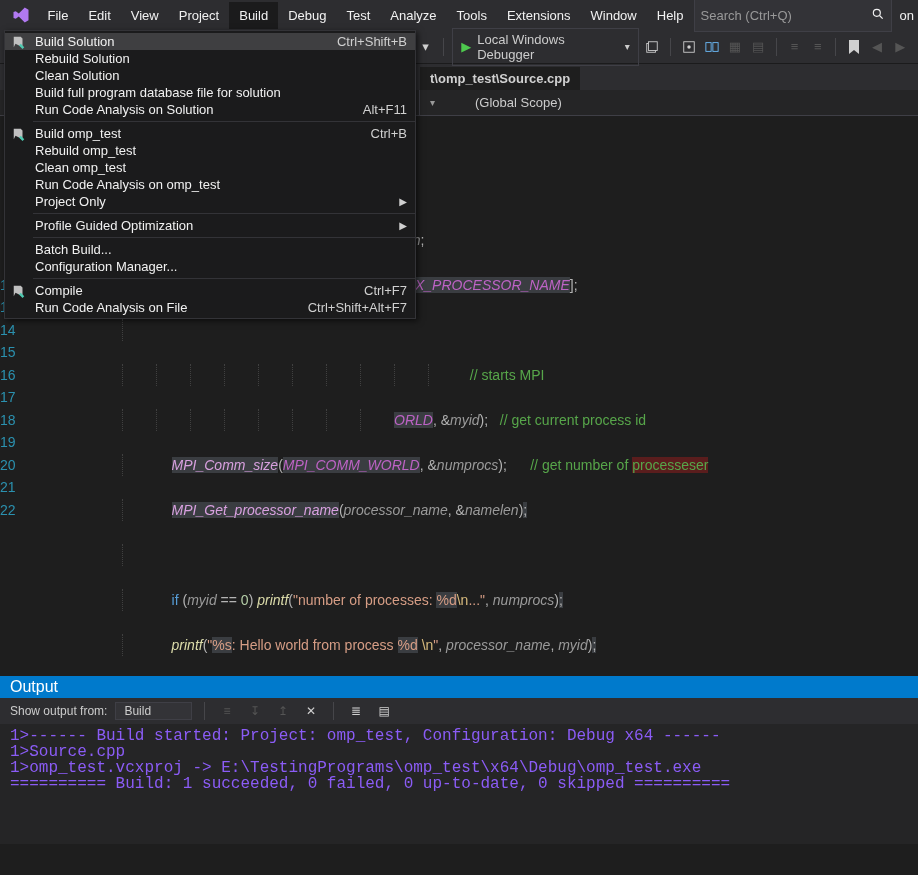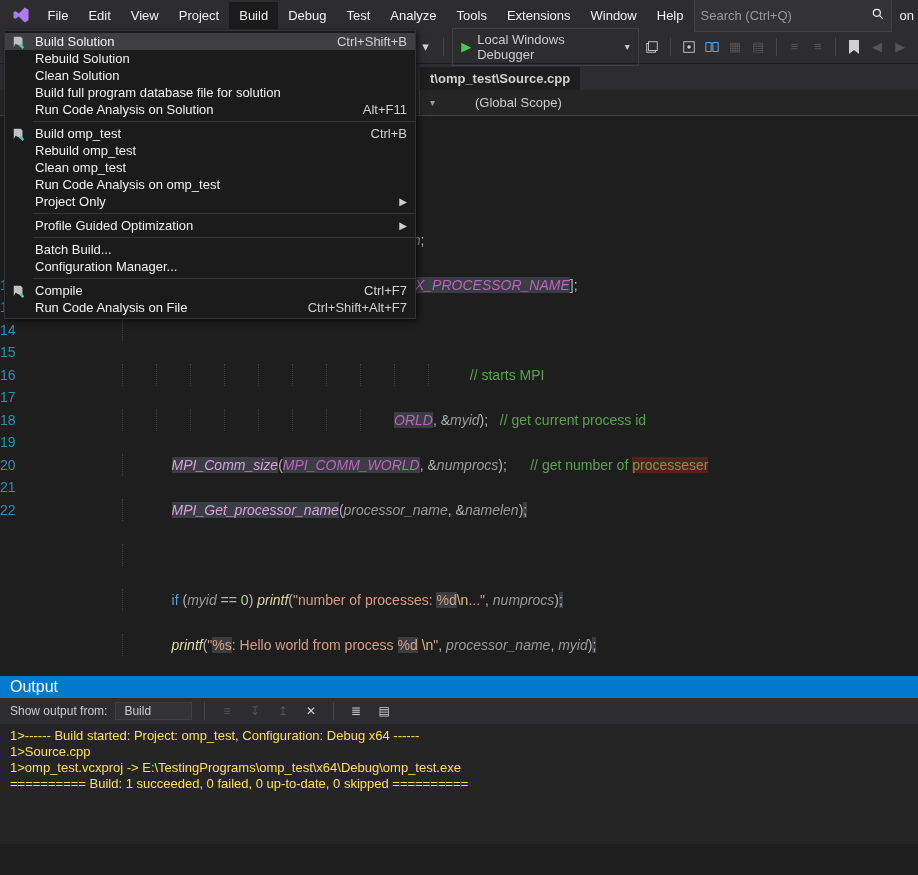--- a/index.html
+++ b/index.html
@@ -59,21 +59,21 @@
 .param { color: #9a9a9a; font-style: italic; }
 .op { color: #b4b4b4; }
 .esc { color: #d7ba7d; }
 .hl { background: #3a3d41; }
 .hl-red { background: #5a1d1d; }
 
 
 .output-header { background: #007acc; color: #fff; height: 22px; display: flex; align-items: center; padding: 0 10px; font-size: 16px; }
 .output-toolbar { background: #2d2d30; height: 26px; display: flex; align-items: center; padding: 12px 10px; gap: 8px; font-size: 12px; }
 .output-dd { background: #333337; border: 1px solid #3f3f46; padding: 1px 40px 1px 8px; color: #ccc; }
-.output-body { background: #252526; color: #fde047; font-family: Liberation Sans, sans-serif; font-size: 13px; padding: 4px 10px; line-height: 16px; height: 120px; white-space: pre; }
+.output-body { background: #252526; color: #8b5cf6; font-family: Liberation Mono, monospace; font-size: 16px; padding: 4px 10px; line-height: 16px; height: 120px; white-space: pre; }
 </style>
 </head>
 <body>
 
 <div class="menubar">
   <div class="vs-logo">
     <svg width="18" height="18" viewBox="0 0 24 24">
         <path fill="#b179f1" d="M17 2l5 3v14l-5 3-8-8-4 3-3-1V8l3-1 4 3 8-8z"></path>
       </svg>
   </div>

